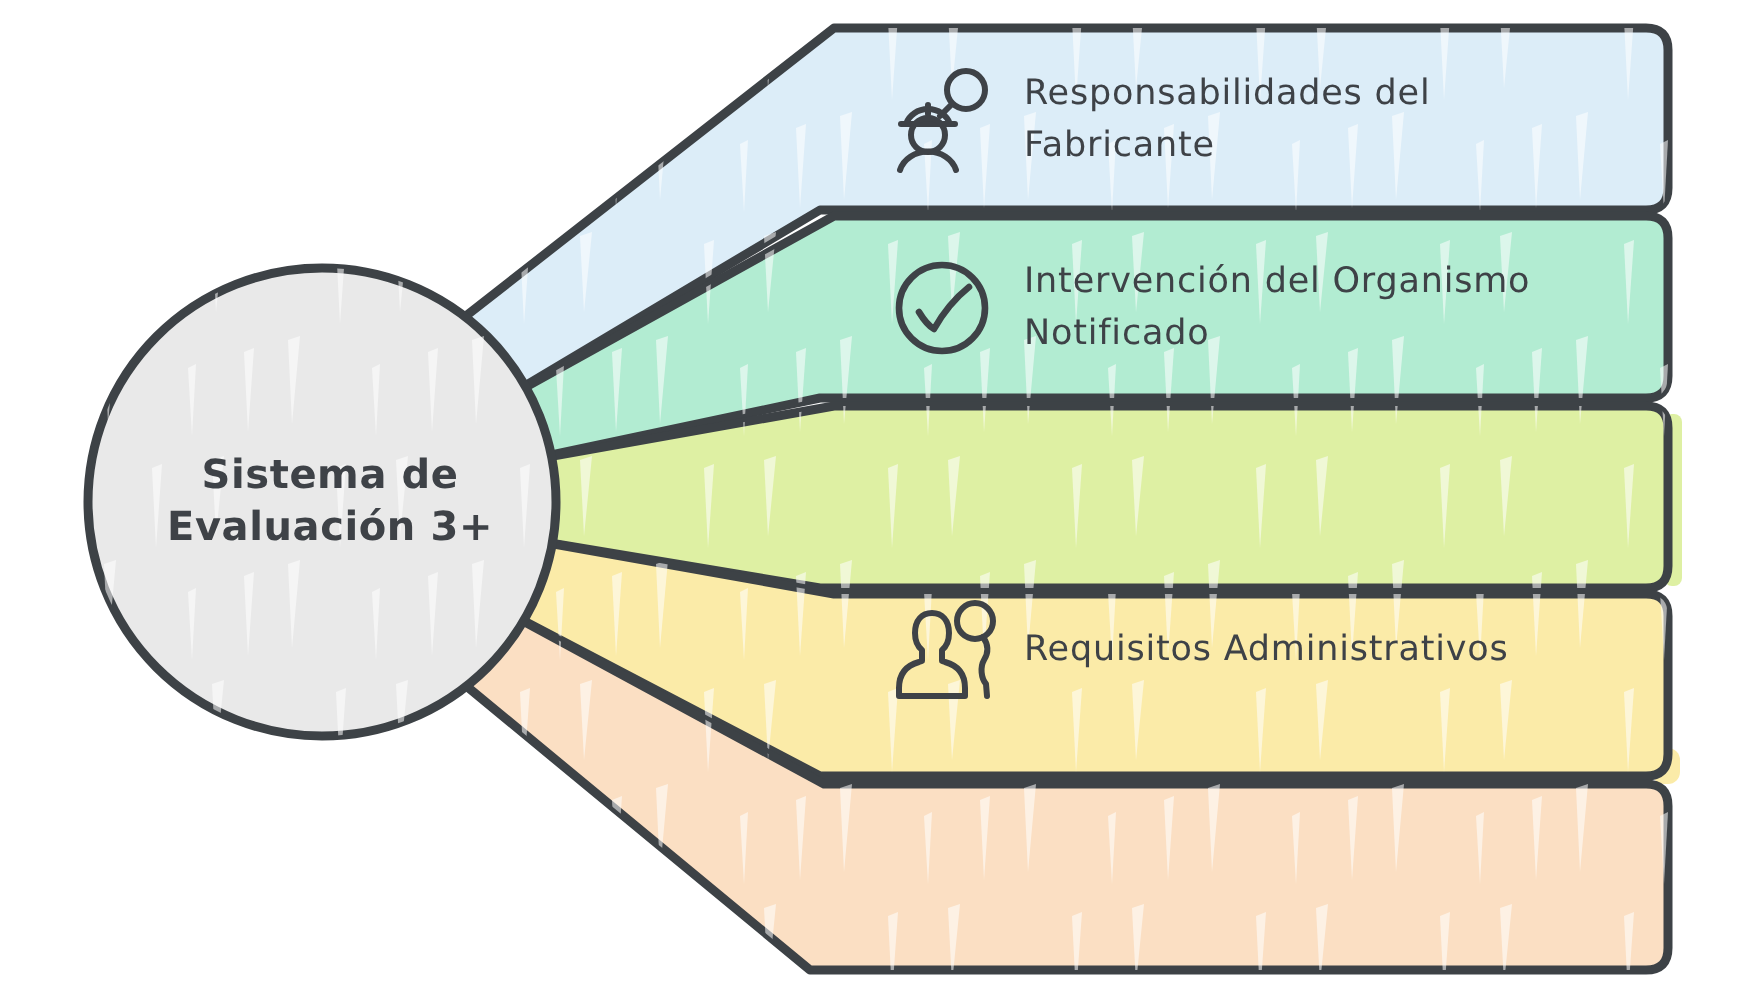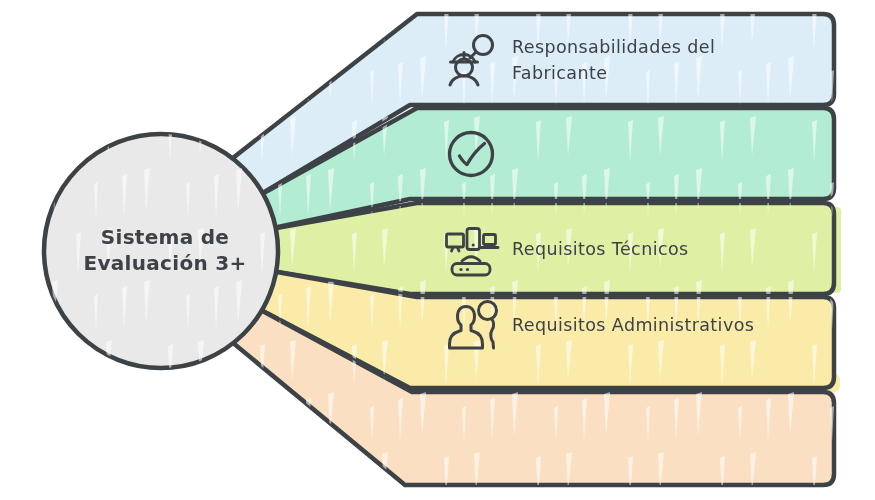--- a/index.html
+++ b/index.html
@@ -133,37 +133,24 @@
     </svg>
     <div class="blabel">Responsabilidades del
 Fabricante</div>
   </div>
 
   <div class="lrow row-2">
     <svg class="icon" width="56" height="56" viewBox="0 0 56 56" style="stroke-width:3.3">
       <circle cx="27" cy="28" r="21.5"></circle>
       <path d="M 15.5,30 C 18.5,35 20.5,37 23,38.5 C 27.5,30.5 33,23.5 40.5,17.5"></path>
     </svg>
+    <div class="blabel">Intervención del Organismo
+Notificado</div>
   </div>
 
-  <div class="lrow row-3">
-    <svg class="icon" width="56" height="56" viewBox="0 0 56 56" style="stroke-width:2.8">
-      <rect x="2.5" y="13" width="17" height="13" rx="1.5"></rect>
-      <path d="M 7.5,30 L 9,26.5 M 15,30 L 13.5,26.5"></path>
-      <rect x="23" y="7.5" width="12.5" height="21" rx="2.5"></rect>
-      <circle class="fdot" cx="29.2" cy="24" r="1.5"></circle>
-      <rect x="39.5" y="13.5" width="12" height="10" rx="1.5"></rect>
-      <path d="M 37,26.5 L 54,26.5"></path>
-      <path d="M 18,40 Q 27,31.5 36,40"></path>
-      <rect x="8" y="42.5" width="38" height="11.5" rx="5"></rect>
-      <circle class="fdot" cx="17" cy="48.5" r="1.6"></circle>
-      <circle class="fdot" cx="23.5" cy="48.5" r="1.6"></circle>
-    </svg>
-    <div class="blabel">Requisitos Técnicos</div>
-  </div>
 
   <div class="lrow row-4">
     <svg class="icon" width="56" height="56" viewBox="0 0 56 56">
       <path d="M 5.5,51 L 5.5,47 C 5.5,39 10,35.5 15.5,34 L 17,33.5 L 17,28 C 14.5,26 13.5,23 13.5,19.5 C 13.5,13 17,9.5 22,9.5 C 27,9.5 30.5,13 30.5,19.5 C 30.5,23 29.5,26 27,28 L 27,33.5 L 28.5,34 C 34,35.5 38.5,39 38.5,47 L 38.5,51 Z"></path>
       <circle cx="43.5" cy="13.5" r="9"></circle>
       <path d="M 47.5,21.5 C 50,25 50.5,29 48,33 C 46,36.5 46.5,42 49,45 L 49.5,51"></path>
     </svg>
     <div class="blabel">Requisitos Administrativos</div>
   </div>
 

